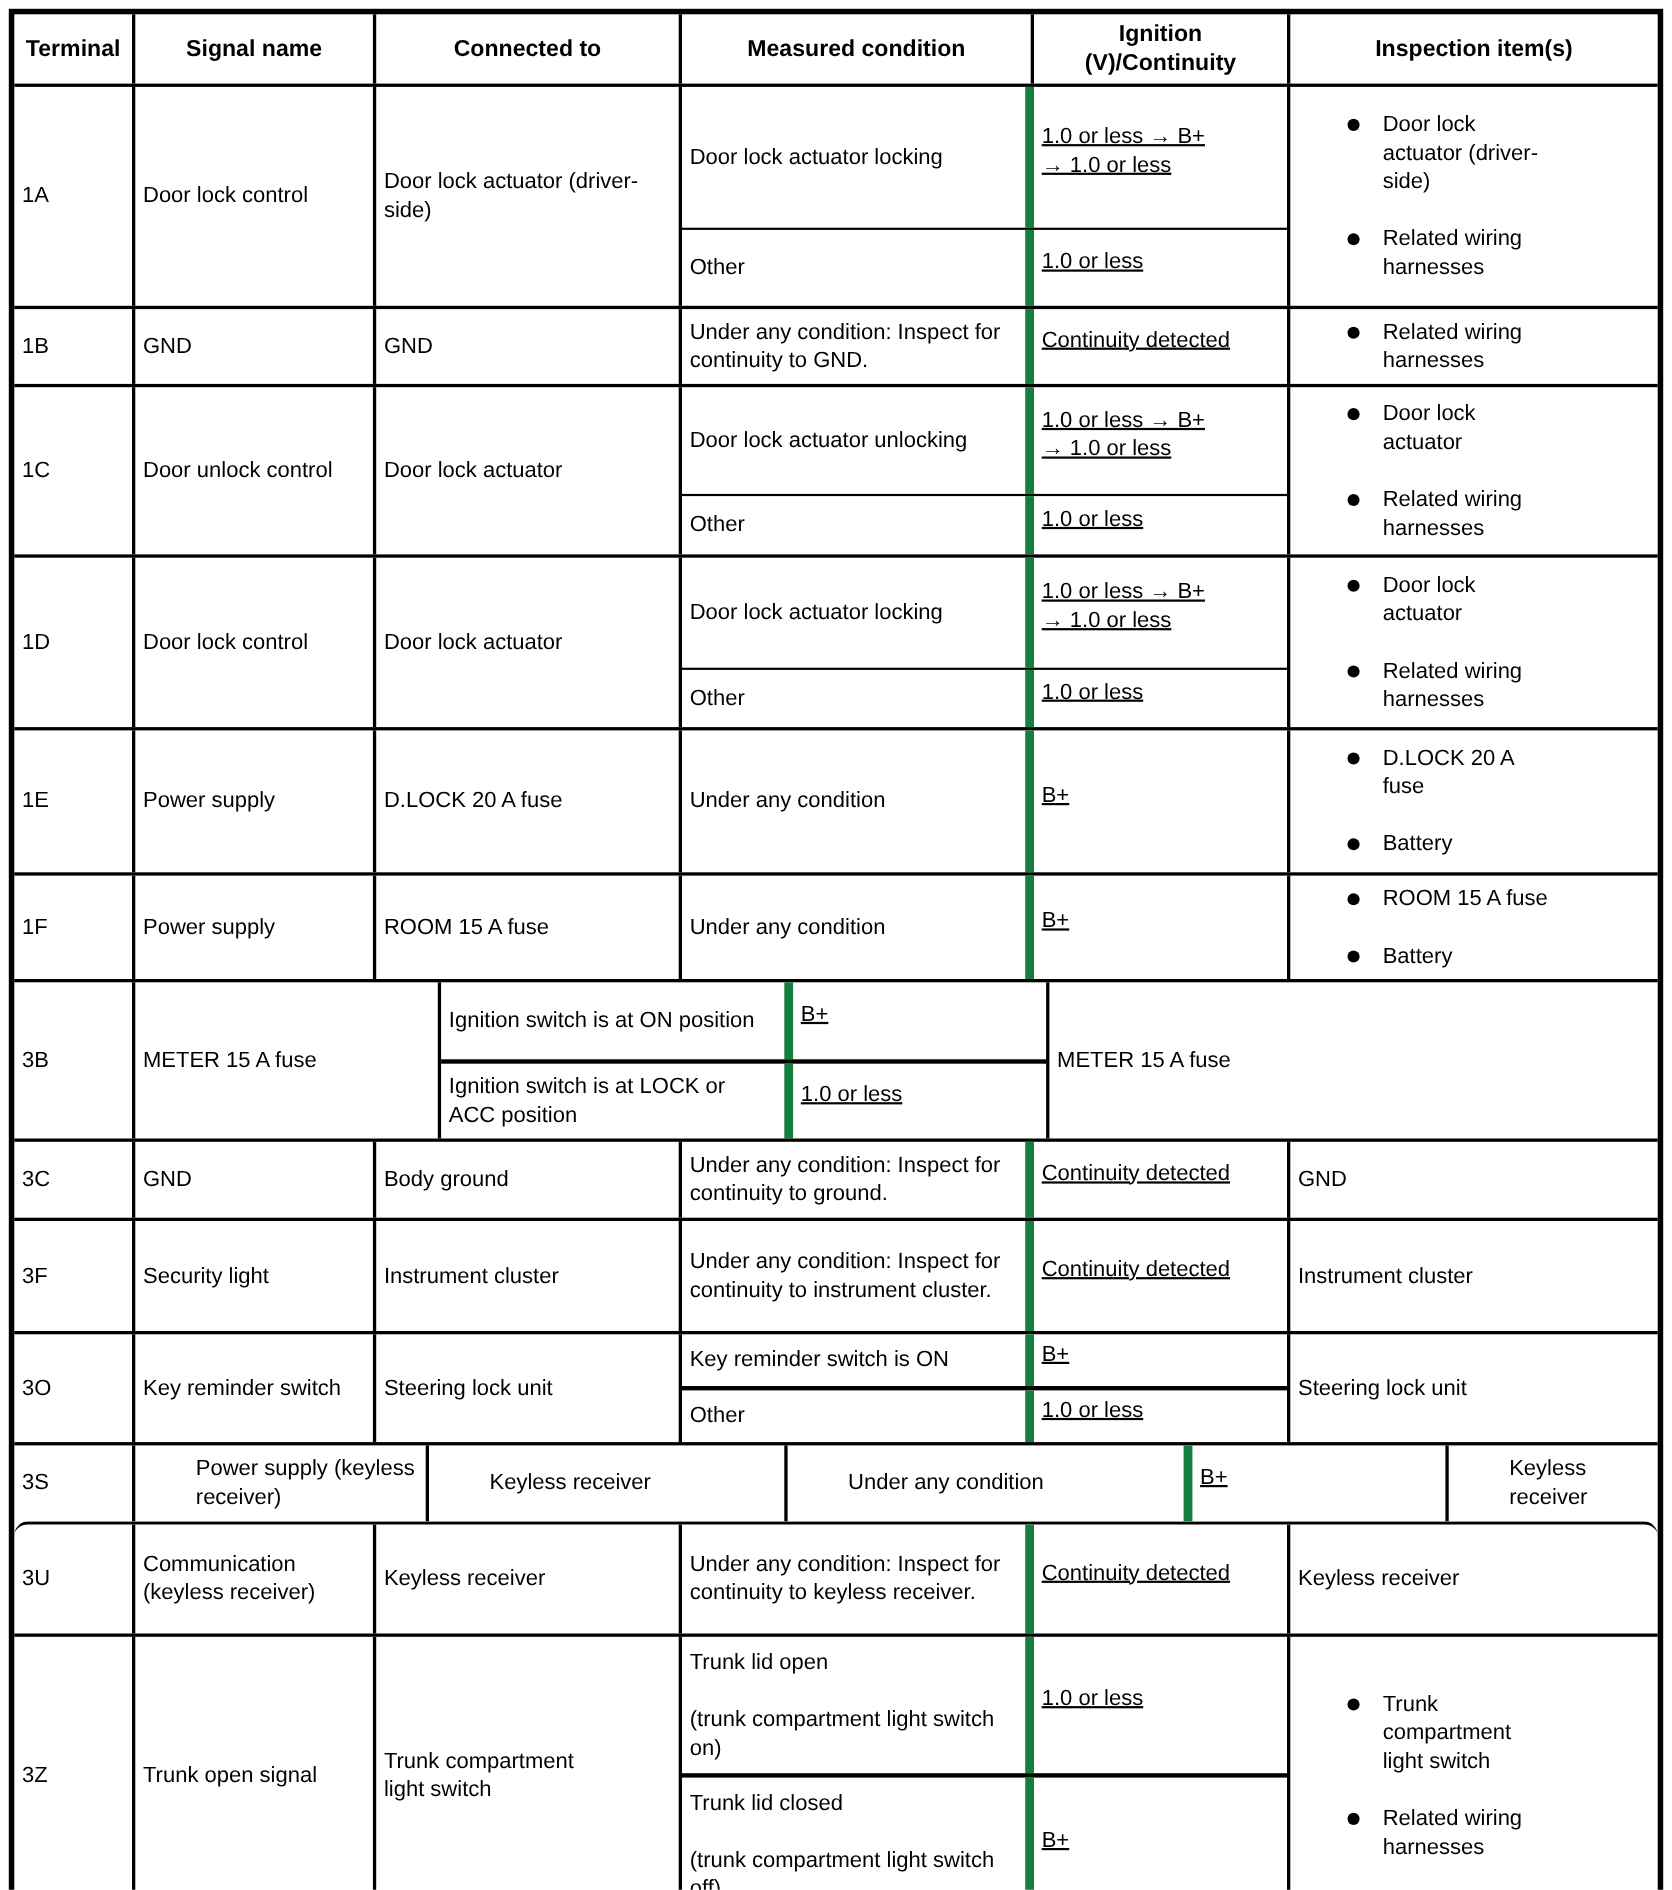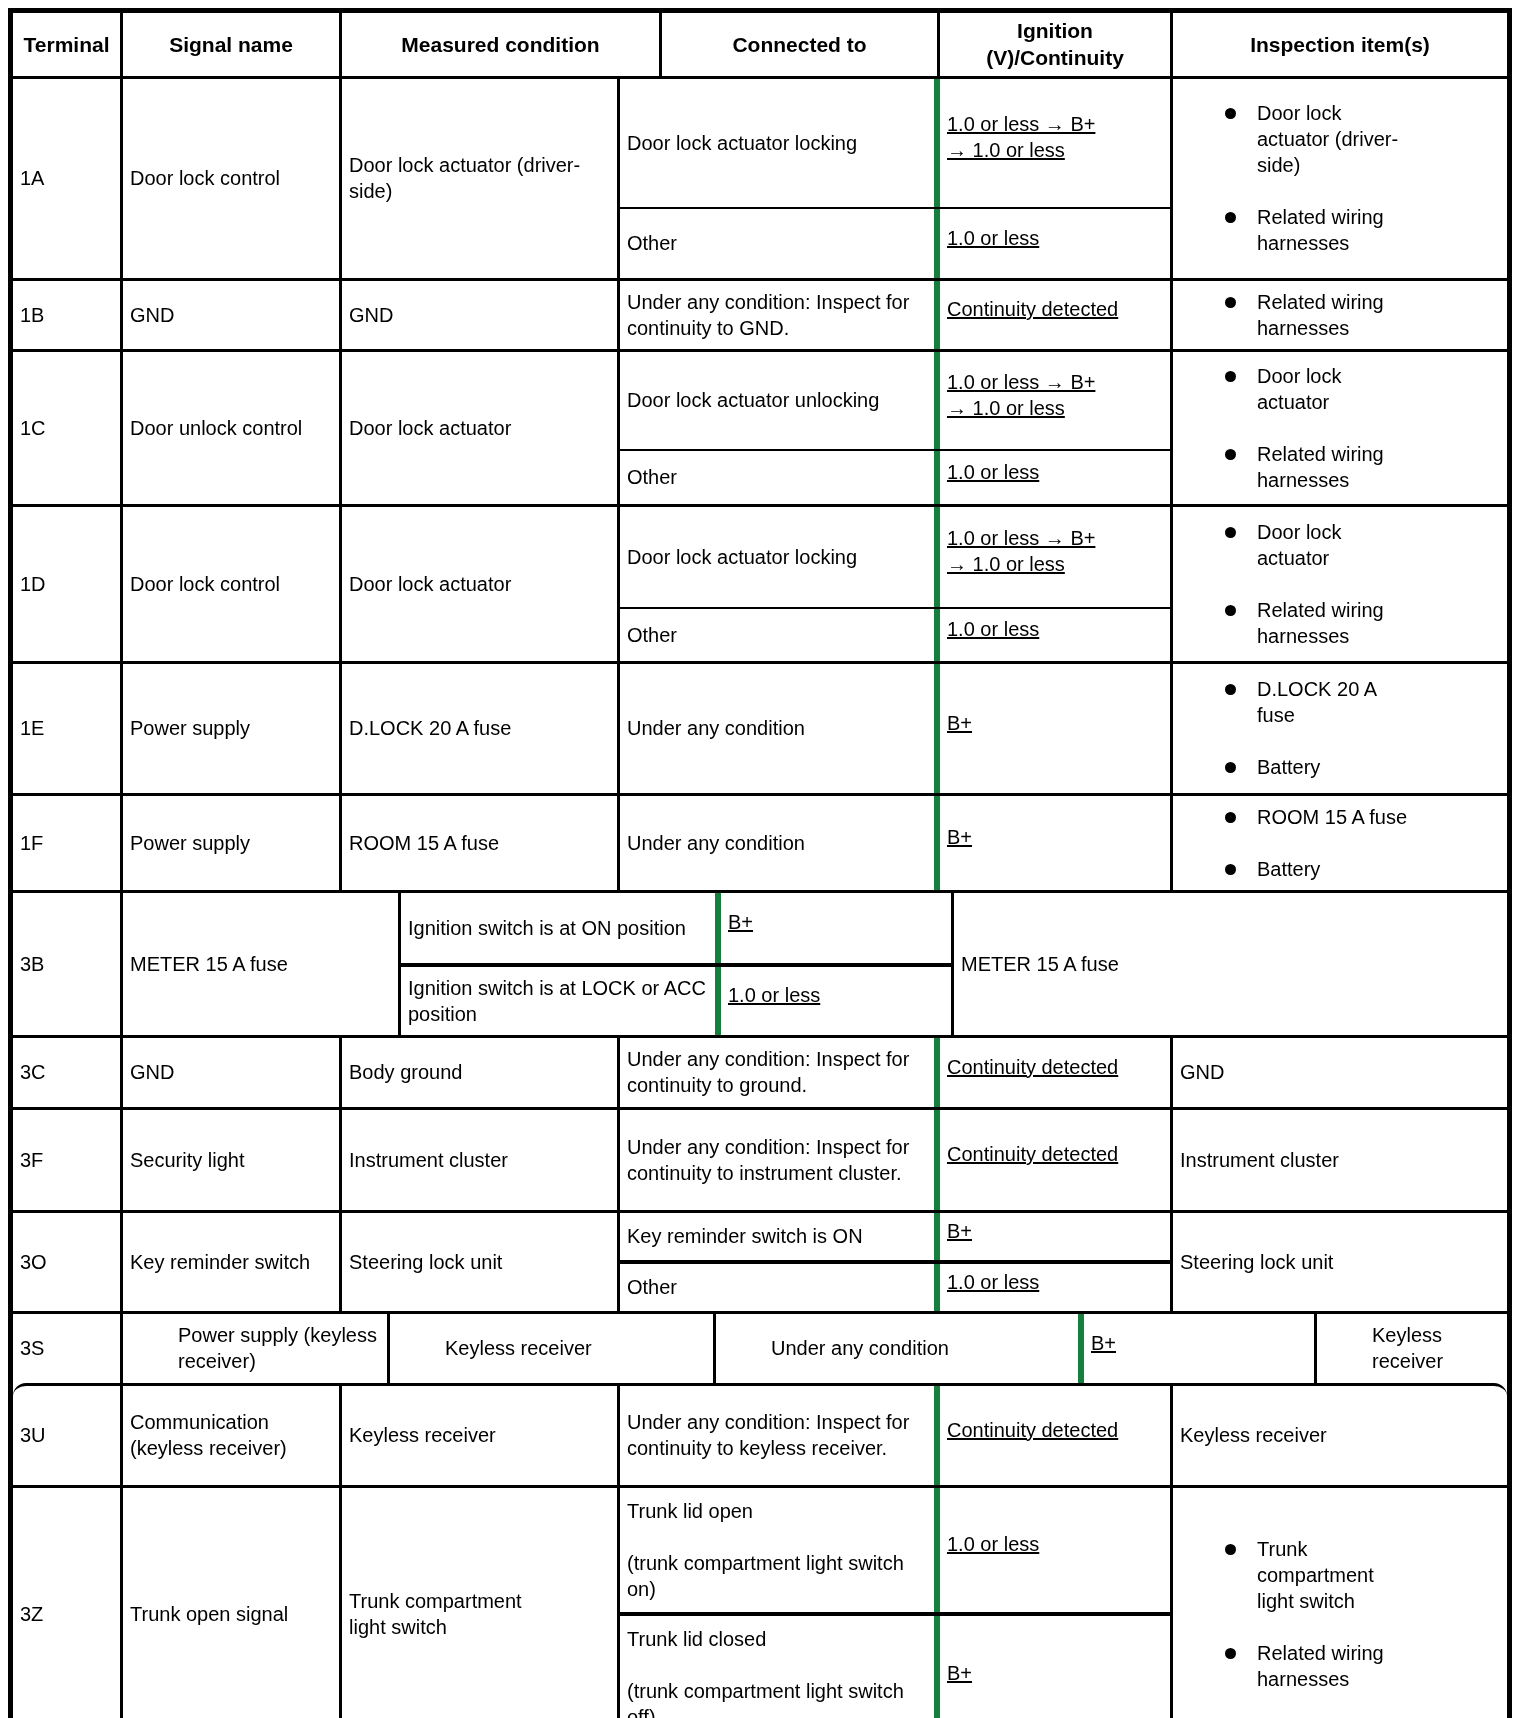--- a/index.html
+++ b/index.html
@@ -32,21 +32,21 @@
     white-space:pre-line;
   }
   .mv{
     width:553px;border-right:3px solid #000;box-sizing:border-box;
     display:flex;flex-direction:column;
   }
   .subrow{display:flex;flex:1;box-sizing:border-box;}
   .subrow + .subrow{border-top:2px solid #000;}
   .trow.thick .subrow + .subrow{border-top:4px solid #000;}
   .meas{
-    width:320px;border-right:6px solid #15803d;box-sizing:border-box;
+    width:320px;border-right:8px solid #15803d;box-sizing:border-box;
     display:flex;align-items:center;padding:5px 8px 5px 7px;white-space:pre-line;
   }
   .volt{
     flex:1;display:flex;align-items:center;box-sizing:border-box;
     padding:5px 6px 16px 7px;white-space:pre-line;text-decoration:underline;
   }
   .insp{
     flex:1;box-sizing:border-box;display:flex;flex-direction:column;
     justify-content:center;padding:8px 4px;
   }
@@ -62,22 +62,22 @@
   }
   .btxt{margin-left:21px;width:152px;line-height:1.3;}
 </style>
 </head>
 <body>
 
 <div class="table">
   <div class="hrow" id="hrow">
       <div class="hcell w-term">Terminal</div>
       <div class="hcell w-sig">Signal name</div>
+      <div class="hcell w-con">Connected to</div>
       <div class="hcell w-meas">Measured condition</div>
-      <div class="hcell w-con">Connected to</div>
       <div class="hcell w-volt">Ignition
 (V)/Continuity</div>
       <div class="hcell w-insp">Inspection item(s)</div>
     </div>
   <div id="rows" style="display:contents"><div class="trow" style="min-height: 199px;">
         <div class="cell w-term">1A</div>
         <div class="cell w-sig">Door lock control</div>
         <div class="cell w-con">Door lock actuator (driver-side)</div>
         <div class="mv">
           <div class="subrow" style="min-height: 128px;">

